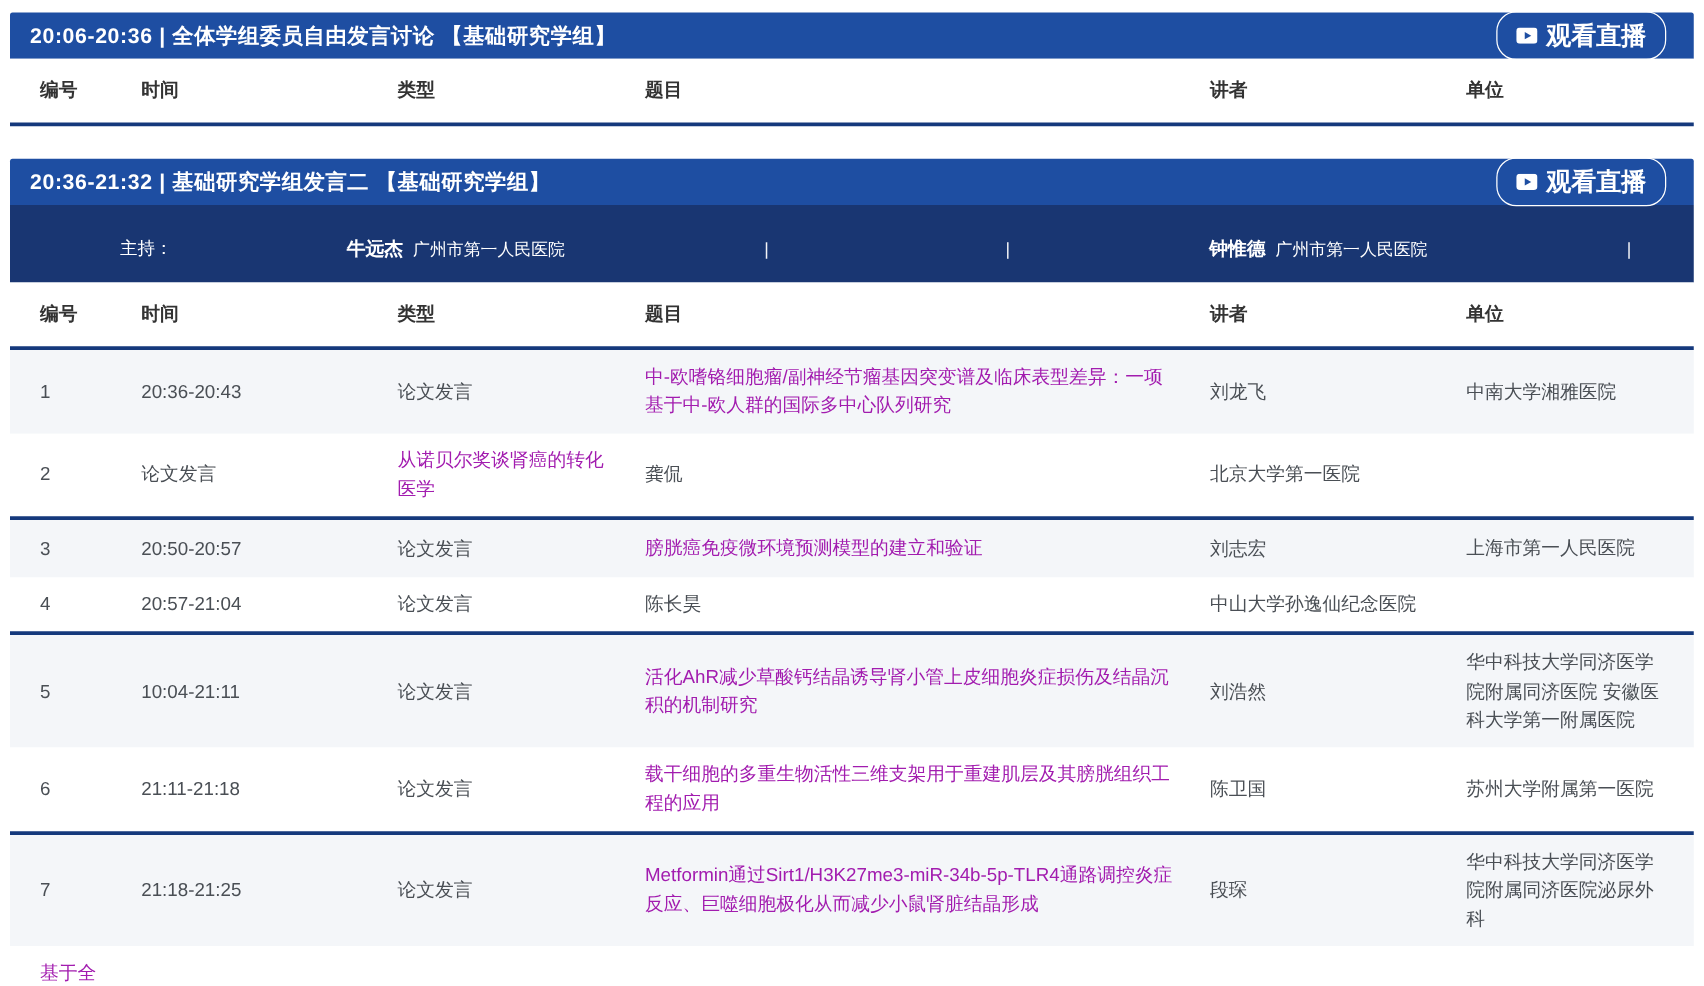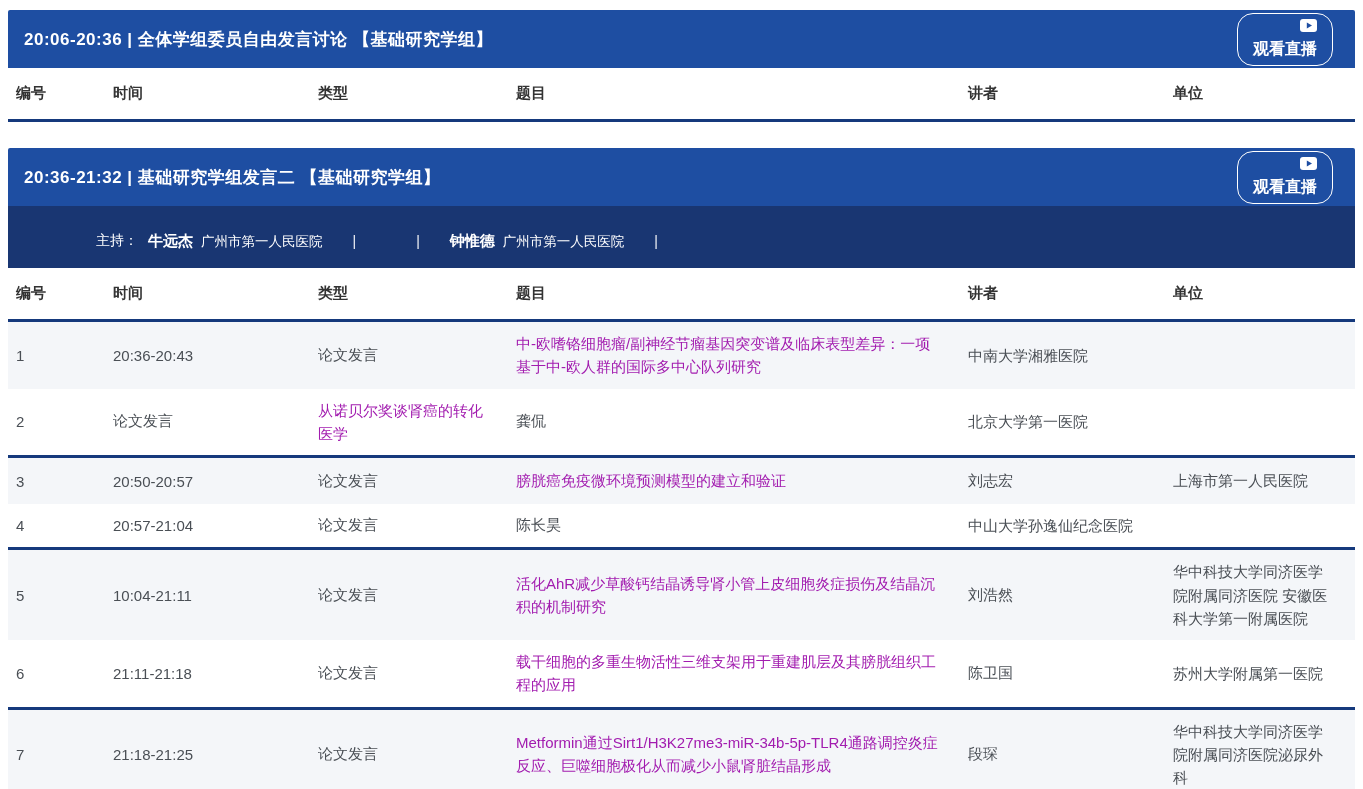--- a/index.html
+++ b/index.html
@@ -8,63 +8,63 @@
     width:1363px; height:789px; overflow:hidden;
     font-family:"Liberation Sans","DejaVu Sans",sans-serif;
     color:#4a4f55;
   }
   .page { padding:10px 8px 0 8px; }
 
   
   .bar {
     background:var(--header-bar,#1e4ea2);
     color:#ffffff;
-    height:58px;
+    height:37px;
     display:flex; align-items:center; justify-content:space-between;
     padding:0 22px 0 16px;
     border-radius:2px 2px 0 0;
   }
   .bar-title { font-size:17px; font-weight:bold; letter-spacing:0.5px; }
   .live-btn {
-    display:flex; align-items:flex-end; gap:7px;
+    display:flex; align-items:center; gap:7px;
     background:transparent;
     border:1.5px solid #ffffff;
     border-radius:16px;
     color:#ffffff;
-    font-size:16px; font-weight:bold;
+    font-size:20px; font-weight:bold;
     padding:5px 15px;
     cursor:pointer;
     font-family:inherit;
-    flex-direction:column;
   }
   .live-icon { display:inline-block; line-height:0; }
 
   
   .hosts {
     background:var(--host-bar,#193672);
     color:#ffffff;
     min-height:62px;
     display:flex; align-items:center;
     padding:10px 20px 2px 88px;
     font-size:14px;
     flex-wrap:wrap;
+    justify-content:space-between;
   }
   .hosts .host-label { font-size:14px; margin-right:10px; }
   .hosts .host-name { font-weight:bold; font-size:15px; margin-right:8px; }
   .hosts .host-org { font-size:13.5px; }
   .hosts .host-sep { margin:0 30px; opacity:0.95; }
 
   
   .grid-row {
     display:grid;
     grid-template-columns:97px 205px 198px 452px 205px auto;
     align-items:center;
   }
   .grid-row > div { padding:10px 18px 10px 8px; }
-  .grid-row > div:first-child { padding-left:8px; }
+  .grid-row > div:first-child { padding-left:8px;margin-left:16px; }
   .thead {
     background:#ffffff;
     min-height:54px;
     border-bottom:3px solid var(--divider,#15397c);
     font-weight:bold; color:#333333; font-size:15px;
   }
   .rows .trow {
     font-size:15px;
     color:#4a4f55;
     min-height:46px;
@@ -138,20 +138,21 @@
       <div>讲者</div>
       <div>单位</div>
     </div>
 
     <div class="rows" id="rows-2">
         <div class="grid-row trow">
     <div class="cell-no">1</div>
     <div class="cell-time">20:36-20:43</div>
     <div class="cell-type">论文发言</div>
     <div class="cell-title">中-欧嗜铬细胞瘤/副神经节瘤基因突变谱及临床表型差异：一项基于中-欧人群的国际多中心队列研究</div>
+    <div class="cell-speaker">刘龙飞</div>
     <div class="cell-org">中南大学湘雅医院</div>
   </div>
         <div class="grid-row trow">
     <div class="cell-no">2</div>
     <div class="cell-type">论文发言</div>
     <div class="cell-title">从诺贝尔奖谈肾癌的转化医学</div>
     <div class="cell-speaker">龚侃</div>
     <div class="cell-org">北京大学第一医院</div>
   </div>
         <div class="grid-row trow">

